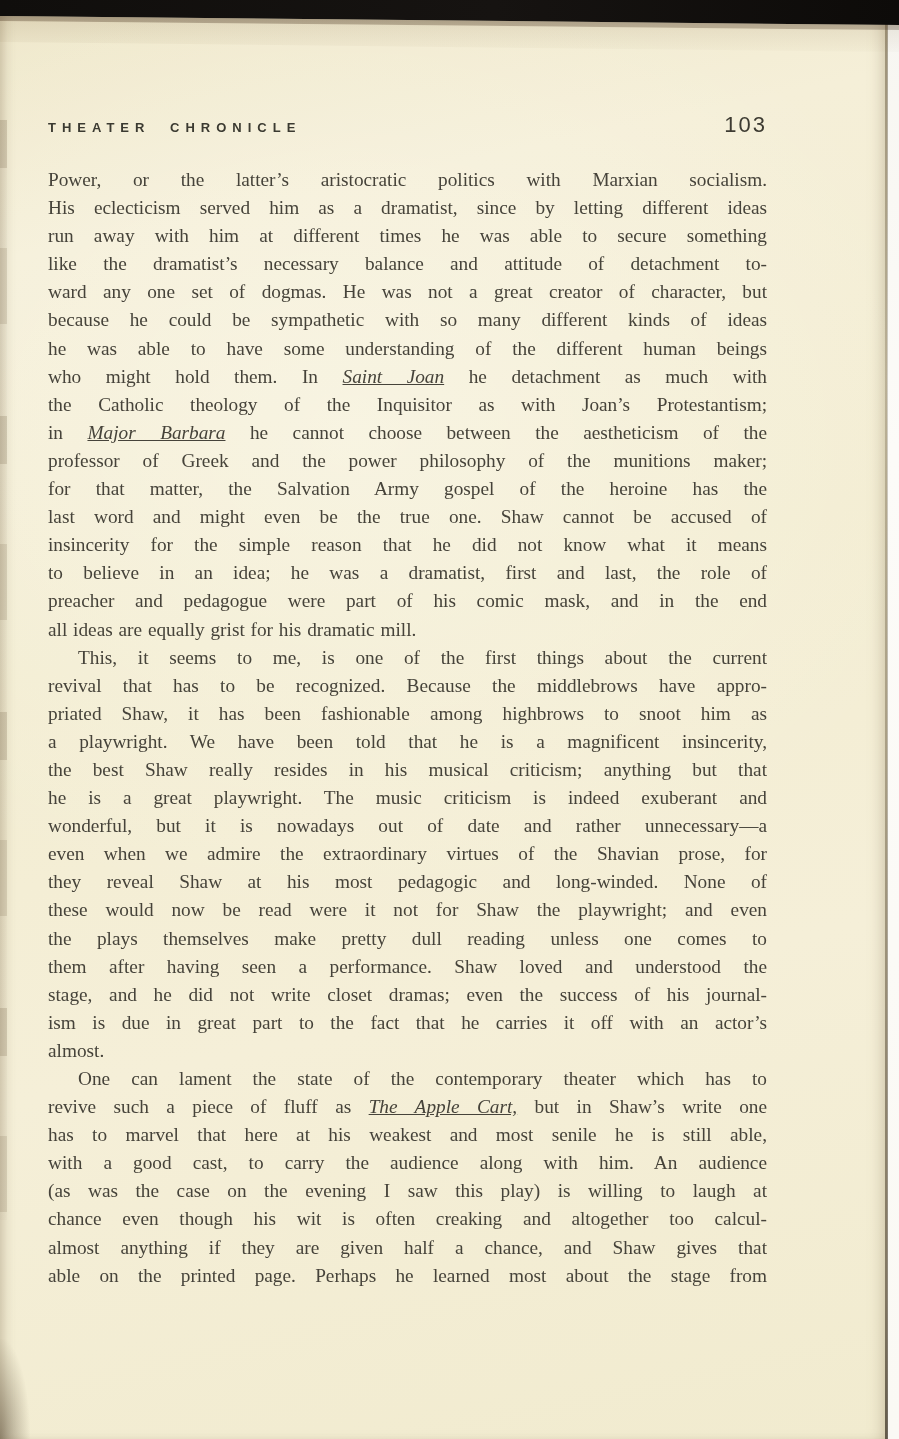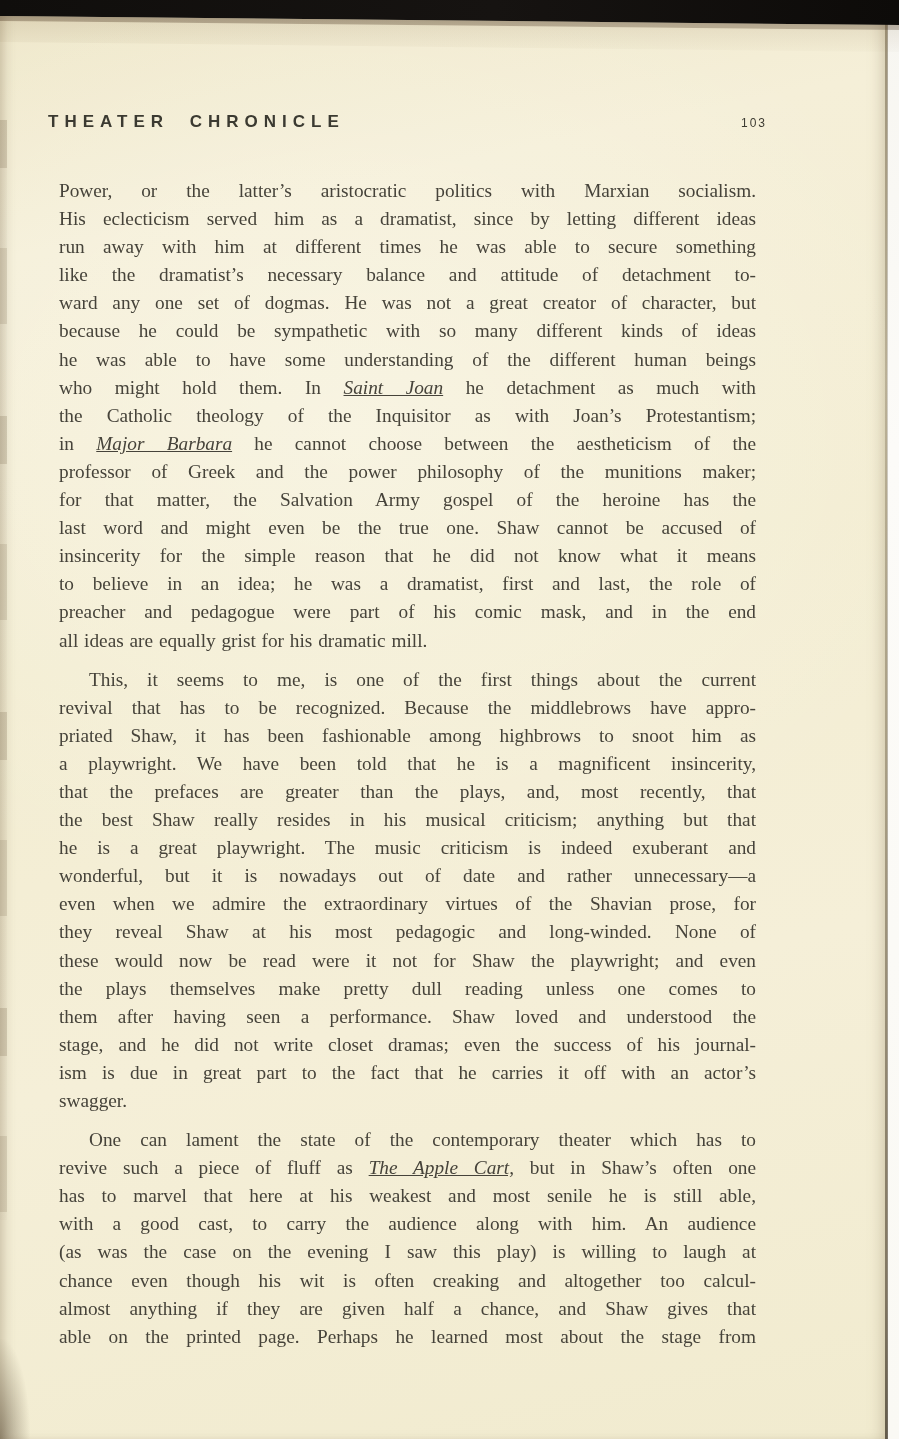--- a/index.html
+++ b/index.html
@@ -58,34 +58,34 @@
     position:absolute;left:0;bottom:0;width:30px;height:100px;
     background:radial-gradient(ellipse at 0% 100%, rgba(75,60,40,0.5), rgba(75,60,40,0) 72%);
   }
   
   .header-row{
     position:absolute;left:48px;top:112px;width:719px;
     display:flex;justify-content:space-between;align-items:baseline;
   }
   .running-head{
     font-family:"Liberation Sans", sans-serif;
-    font-size:17px;font-weight:700;letter-spacing:6px;word-spacing:10px;
+    font-size:13px;font-weight:700;letter-spacing:6px;word-spacing:10px;
     color:#3b3a31;
   }
   .folio{
     font-family:"Liberation Sans", sans-serif;
-    font-size:12px;font-weight:400;letter-spacing:2px;color:#3d3b32;
+    font-size:22px;font-weight:400;letter-spacing:2px;color:#3d3b32;
   }
   
   .bodytext{
     position:absolute;left:48px;top:166px;width:719px;
     font-size:19.3px;line-height:28.1px;color:#46433a;
     word-spacing:1px;
   }
-  .para{margin:11px;}
+  .para{margin:0;}
   .line{
     height:28.1px;overflow:hidden;
     text-align:justify;text-align-last:justify;
     white-space:normal;
   }
   .line.lastline{text-align-last:left;}
   .line.indent{padding-left:30px;}
   .it{font-style:italic;text-decoration:underline;}
 </style>
 </head>
@@ -120,36 +120,35 @@
           <div class="line"><span>insincerity for the simple reason that he did not know what it means</span></div>
           <div class="line"><span>to believe in an idea; he was a dramatist, first and last, the role of</span></div>
           <div class="line"><span>preacher and pedagogue were part of his comic mask, and in the end</span></div>
           <div class="line lastline"><span>all ideas are equally grist for his dramatic mill.</span></div>
         </div>
         <div class="para">
           <div class="line indent"><span>This, it seems to me, is one of the first things about the current</span></div>
           <div class="line"><span>revival that has to be recognized. Because the middlebrows have appro-</span></div>
           <div class="line"><span>priated Shaw, it has been fashionable among highbrows to snoot him as</span></div>
           <div class="line"><span>a playwright. We have been told that he is a magnificent insincerity,</span></div>
-          <div class="line"><span>that the prefaces are greater than the plays, and, most recently, that</span></div>
           <div class="line"><span>the best Shaw really resides in his musical criticism; anything but that</span></div>
           <div class="line"><span>he is a great playwright. The music criticism is indeed exuberant and</span></div>
           <div class="line"><span>wonderful, but it is nowadays out of date and rather unnecessary—a</span></div>
           <div class="line"><span>even when we admire the extraordinary virtues of the Shavian prose, for</span></div>
           <div class="line"><span>they reveal Shaw at his most pedagogic and long-winded. None of</span></div>
           <div class="line"><span>these would now be read were it not for Shaw the playwright; and even</span></div>
           <div class="line"><span>the plays themselves make pretty dull reading unless one comes to</span></div>
           <div class="line"><span>them after having seen a performance. Shaw loved and understood the</span></div>
           <div class="line"><span>stage, and he did not write closet dramas; even the success of his journal-</span></div>
           <div class="line"><span>ism is due in great part to the fact that he carries it off with an actor’s</span></div>
-          <div class="line lastline"><span>swagger.</span></div>
+          <div class="line lastline"><span>almost.</span></div>
         </div>
         <div class="para">
           <div class="line indent"><span>One can lament the state of the contemporary theater which has to</span></div>
-          <div class="line"><span>revive such a piece of fluff as </span><span class="it">The Apple Cart,</span><span> but in Shaw’s often one</span></div>
+          <div class="line"><span>revive such a piece of fluff as </span><span class="it">The Apple Cart,</span><span> but in Shaw’s write one</span></div>
           <div class="line"><span>has to marvel that here at his weakest and most senile he is still able,</span></div>
           <div class="line"><span>with a good cast, to carry the audience along with him. An audience</span></div>
           <div class="line"><span>(as was the case on the evening I saw this play) is willing to laugh at</span></div>
           <div class="line"><span>chance even though his wit is often creaking and altogether too calcul-</span></div>
           <div class="line"><span>almost anything if they are given half a chance, and Shaw gives that</span></div>
           <div class="line"><span>able on the printed page. Perhaps he learned most about the stage from</span></div>
         </div>
       </div>
   </div>
 

